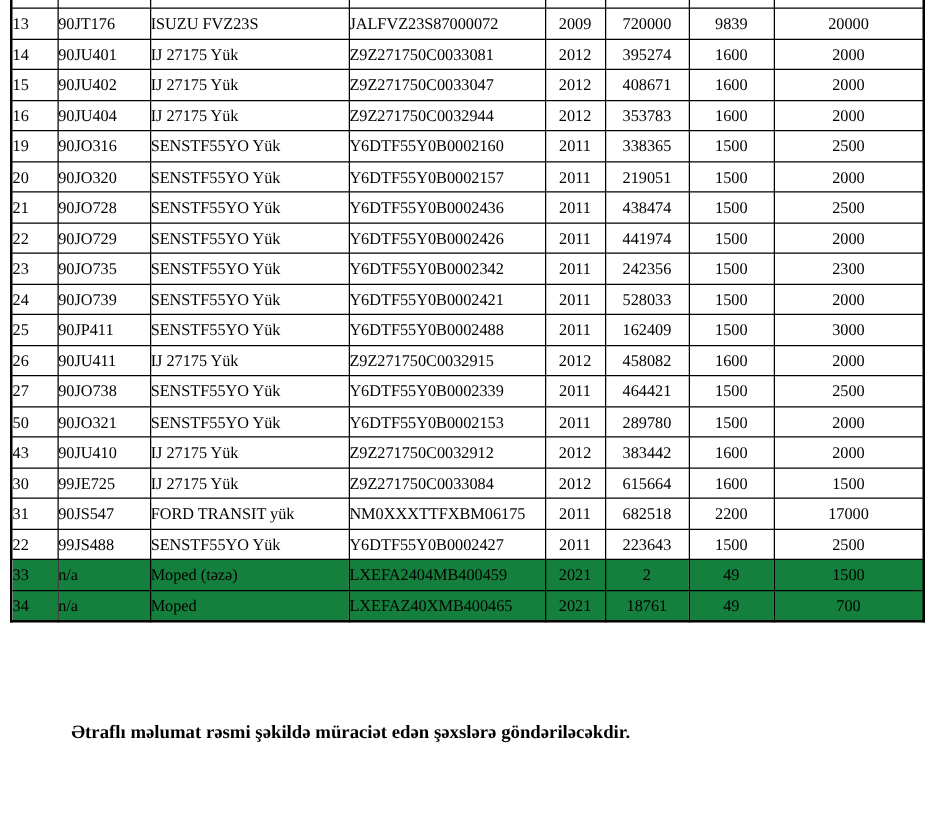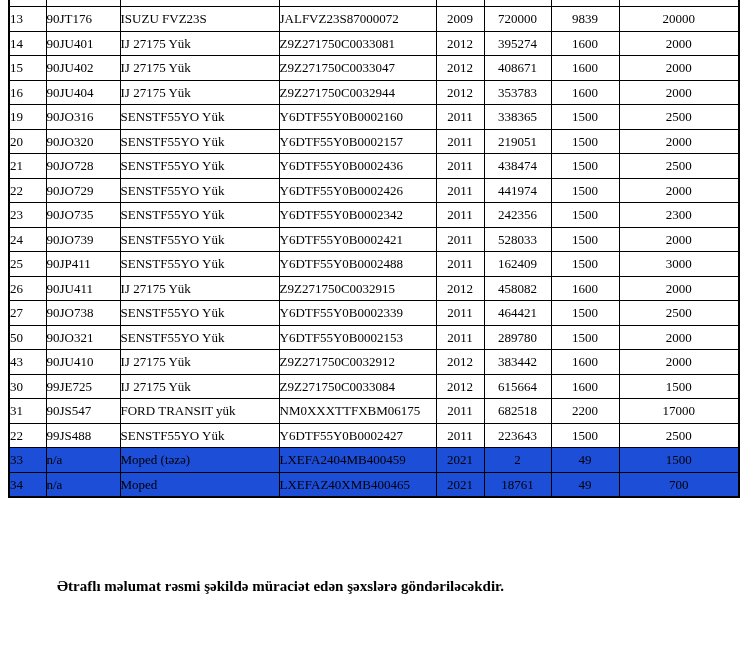--- a/index.html
+++ b/index.html
@@ -38,21 +38,21 @@
     vertical-align: middle;
     background: #ffffff;
   }
   tr.cutoff-row td {
     height: 6px;
     border-top: none;
   }
   td.c0 { text-align: left; }
   td.c1, td.c2, td.c3 { text-align: left; padding-left: 6px; }
   td.c4, td.c5, td.c6, td.c7 { text-align: center; }
-  tr.hl td { background: #1d4ed8; }
+  tr.hl td { background: #15803d; }
   .notes {
     position: absolute;
     left: 57px;
     top: 576px;
     width: 632px;
   }
   .notes p {
     margin: 0;
     font-weight: bold;
     font-size: 15px;

